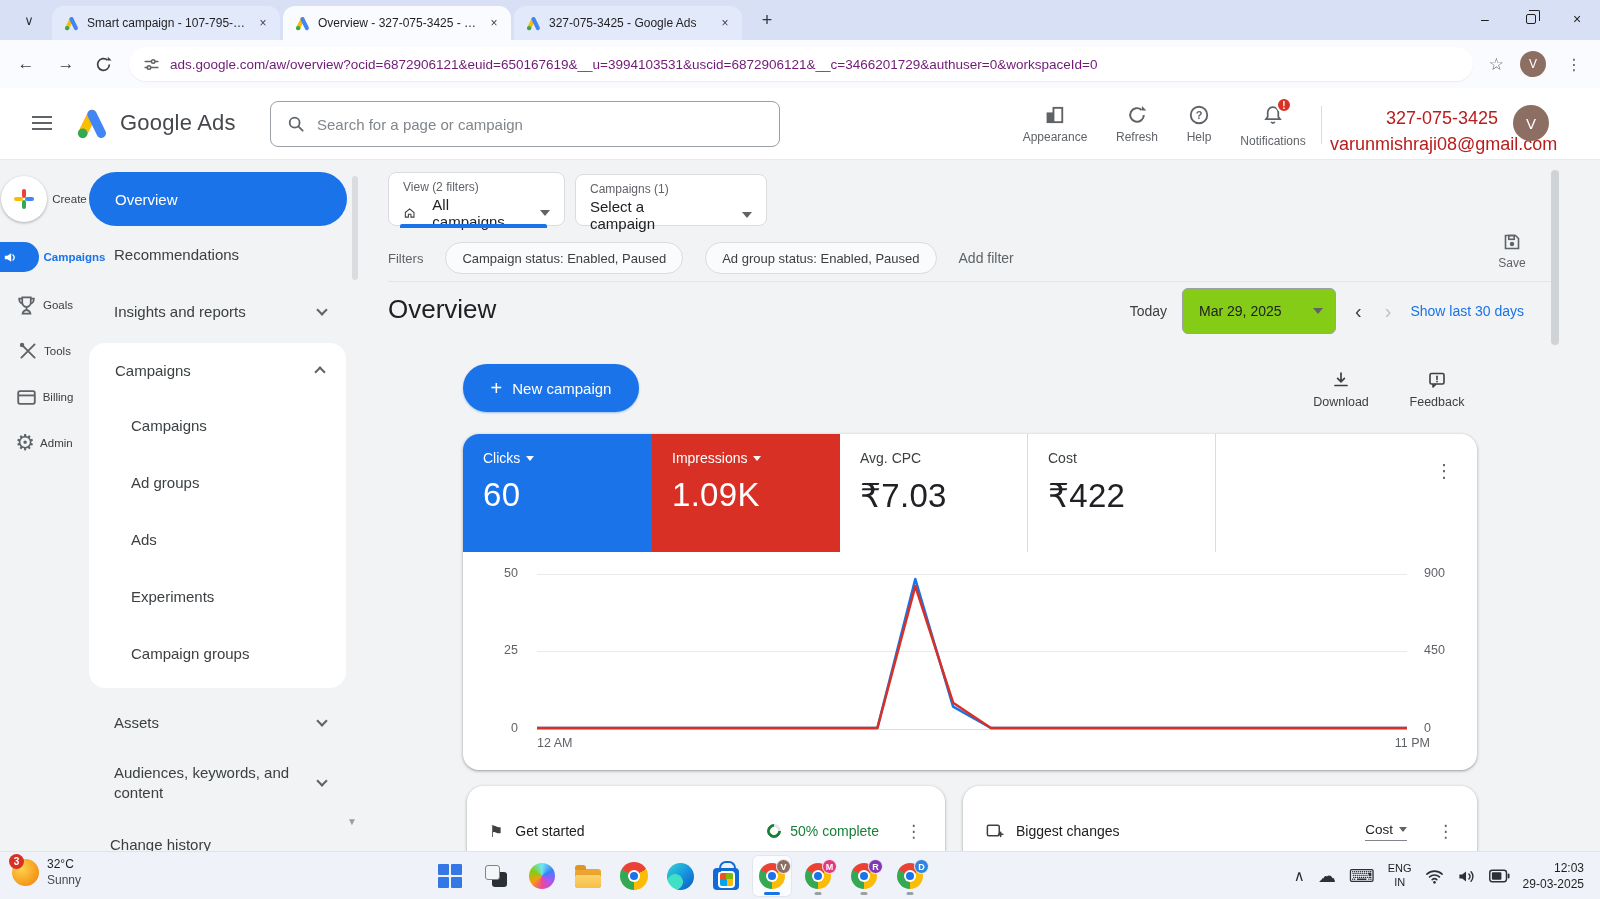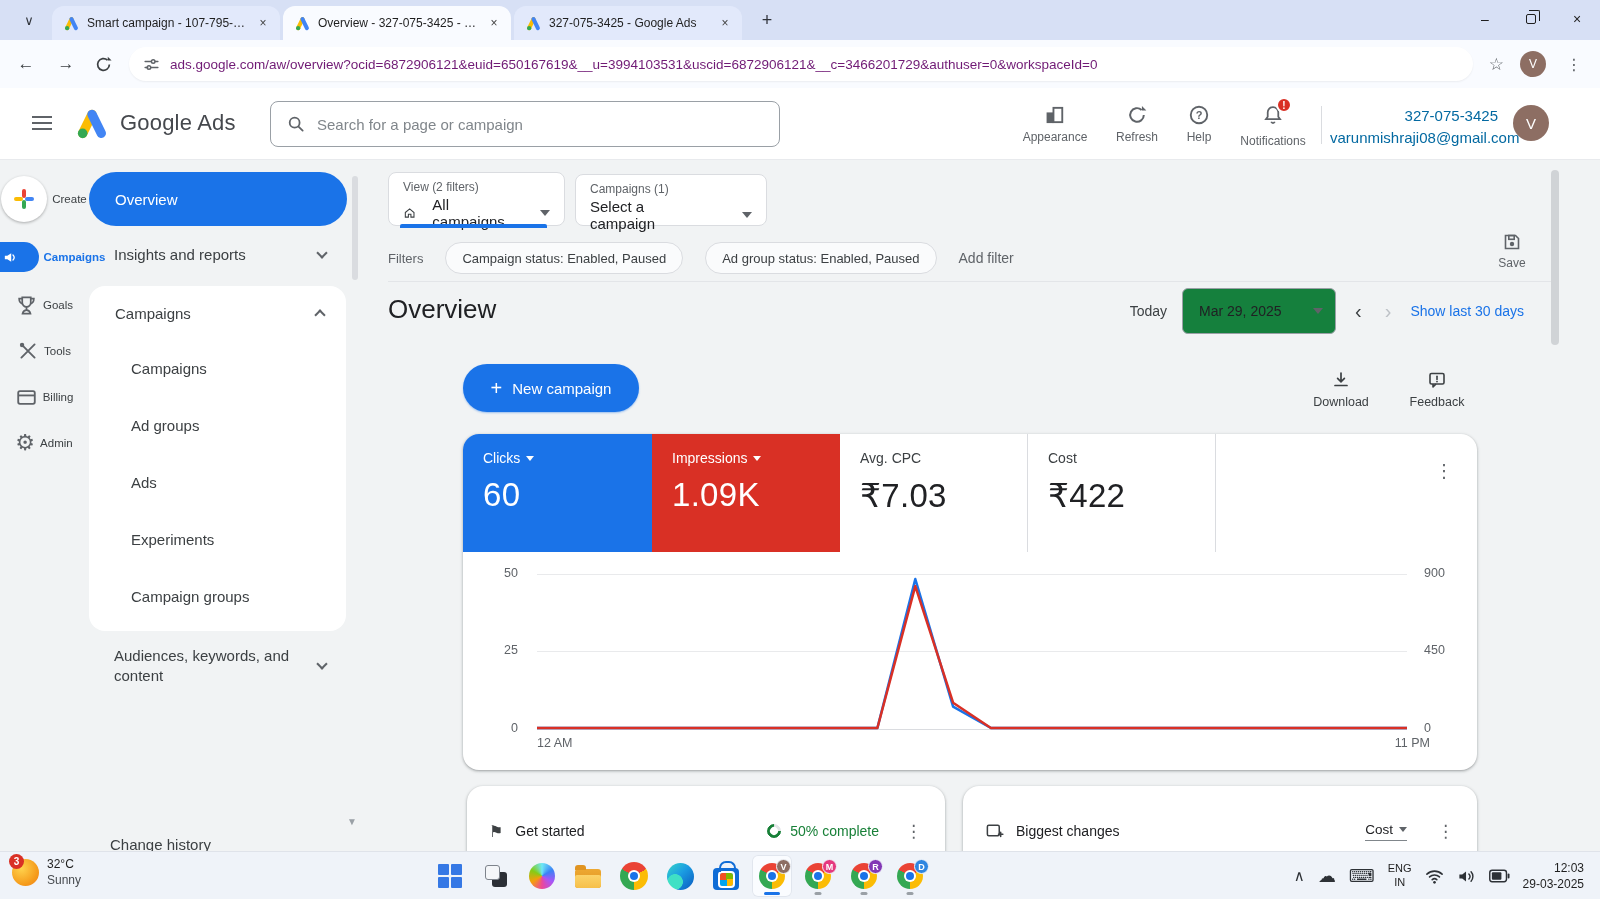--- a/index.html
+++ b/index.html
@@ -35,21 +35,21 @@
   .gads-logo { position:absolute; left:76px; top:20px; }
   .gads-wordmark { position:absolute; left:120px; top:22px; font-size:22px; color:#45484d; letter-spacing:.2px; }
   .gads-search { position:absolute; left:270px; top:13px; width:510px; height:46px; border:1px solid #9aa0a6; border-radius:8px; background:#fff; display:flex; align-items:center; gap:12px; padding:0 16px; }
   .gads-search input { border:none; outline:none; flex:1; font-size:15px; color:#202124; font-family:inherit; background:transparent; }
   .gads-search input::placeholder { color:#80868b; }
   .hdr-action { position:absolute; top:16px; display:flex; flex-direction:column; align-items:center; gap:4px; color:#5f6368; }
   .hdr-action .lbl { font-size:12px; color:#5f6368; }
   .bell-wrap { position:relative; }
   .hdr-badge { position:absolute; top:-7px; right:-8px; width:16px; height:16px; background:#d93025; border-radius:50%; color:#fff; font-size:10px; font-weight:bold; display:flex; align-items:center; justify-content:center; border:2px solid #fff; }
   .hdr-divider { position:absolute; left:1321px; top:18px; width:1px; height:38px; background:#dadce0; }
-  .hdr-account { position:absolute; left:1330px; top:17px; width:168px; text-align:right; font-size:15px; color:#0369a1; line-height:1.45; }
+  .hdr-account { position:absolute; left:1330px; top:17px; width:168px; text-align:right; font-size:18px; color:#b91c1c; line-height:1.45; }
   .hdr-avatar { position:absolute; left:1513px; top:17px; width:36px; height:36px; border-radius:50%; background:#8d6e63; color:#fff; font-size:15px; display:flex; align-items:center; justify-content:center; }
 
   
   .rail { position:absolute; left:0; top:160px; width:88px; height:691px; display:flex; flex-direction:column; align-items:center; padding-top:16px; }
   .rail-item { display:flex; align-items:center; gap:5px; margin-bottom:20px; }
   .rail-item .rlbl { font-size:11.5px; color:#3c4043; }
   .rail-item.active .rlbl { color:#1a73e8; font-weight:bold; }
   .create-circle { width:46px; height:46px; background:#fff; border-radius:50%; box-shadow:0 1px 3px rgba(0,0,0,.3); display:flex; align-items:center; justify-content:center; }
   .gplus { position:relative; width:20px; height:20px; }
   .gplus span { position:absolute; border-radius:2px; }
@@ -89,21 +89,21 @@
   .filters-lbl { font-size:13px; color:#5f6368; }
   .chip { height:32px; border:1px solid #dadce0; border-radius:16px; display:flex; align-items:center; padding:0 16px; font-size:13px; font-weight:500; color:#3c4043; background:#fafbfc; }
   .add-filter { font-size:14px; color:#5f6368; }
   .save-block { position:absolute; left:1124px; top:72px; width:56px; display:flex; flex-direction:column; align-items:center; gap:4px; color:#5f6368; }
   .save-block .lbl { font-size:12px; }
 
   .main-divider { position:absolute; left:28px; top:121px; width:1168px; height:1px; background:#e3e5e8; }
   .page-title { position:absolute; left:28px; top:134px; font-size:26px; color:#202124; }
   .date-cluster { position:absolute; right:32px; top:128px; height:46px; display:flex; align-items:center; gap:15px; }
   .today-lbl { font-size:14px; color:#3c4043; }
-  .datebox { width:154px; height:46px; border:1px solid #9aa0a6; border-radius:6px; background:#15803d; display:flex; align-items:center; padding:0 12px 0 16px; font-size:14px; color:#202124; }
+  .datebox { width:154px; height:46px; border:1px solid #9aa0a6; border-radius:6px; background:#84cc16; display:flex; align-items:center; padding:0 12px 0 16px; font-size:14px; color:#202124; }
   .datebox .caret { margin-left:auto; }
   .date-nav { font-size:20px; padding:0 4px; }
   .date-nav.prev { color:#3c4043; }
   .date-nav.next { color:#bdc1c6; }
   .show-last { font-size:14px; font-weight:500; color:#1a73e8; }
 
   .new-campaign { position:absolute; left:103px; top:204px; width:176px; height:48px; border-radius:24px; background:#1a73e8; color:#fff; display:flex; align-items:center; justify-content:center; gap:10px; font-size:15px; font-weight:500; box-shadow:0 1px 2px rgba(26,115,232,.4); }
   .new-campaign .plus { font-size:20px; font-weight:400; }
   .mini-action { position:absolute; top:210px; width:62px; display:flex; flex-direction:column; align-items:center; gap:5px; color:#3c4043; }
   .mini-action .lbl { font-size:12.5px; }
@@ -371,20 +371,23 @@
       <span class="rail-ico">⚙</span>
       <span class="rlbl">Admin</span>
     </div>
   </div>
 
   <div class="sidenav">
     <div class="ov-pill">
         <span>Overview</span>
       </div>
     <div class="sn-item">
+        <span>Recommendations</span>
+      </div>
+    <div class="sn-item">
         <span>Insights and reports</span>
         <span class="chev"></span>
       </div>
     <div class="sn-card">
       <div class="sn-item" style="height:54px">
           <span>Campaigns</span>
           <span class="chev up"></span>
         </div>
       <div class="sn-sub">
           <span>Campaigns</span>
@@ -395,20 +398,24 @@
       <div class="sn-sub">
           <span>Ads</span>
         </div>
       <div class="sn-sub">
           <span>Experiments</span>
         </div>
       <div class="sn-sub">
           <span>Campaign groups</span>
         </div>
     </div>
+    <div class="sn-item" style="margin-top:6px">
+        <span>Assets</span>
+        <span class="chev"></span>
+      </div>
     <div class="sn-item sn-twoline">
         <span class="txt">Audiences, keywords, and content</span>
         <span class="chev"></span>
       </div>
     <div class="sn-clipped">Change history</div>
   </div>
   <div class="side-scroll-thumb"></div>
   <div class="side-scroll-arrow">▼</div>
 
   <div class="main">

